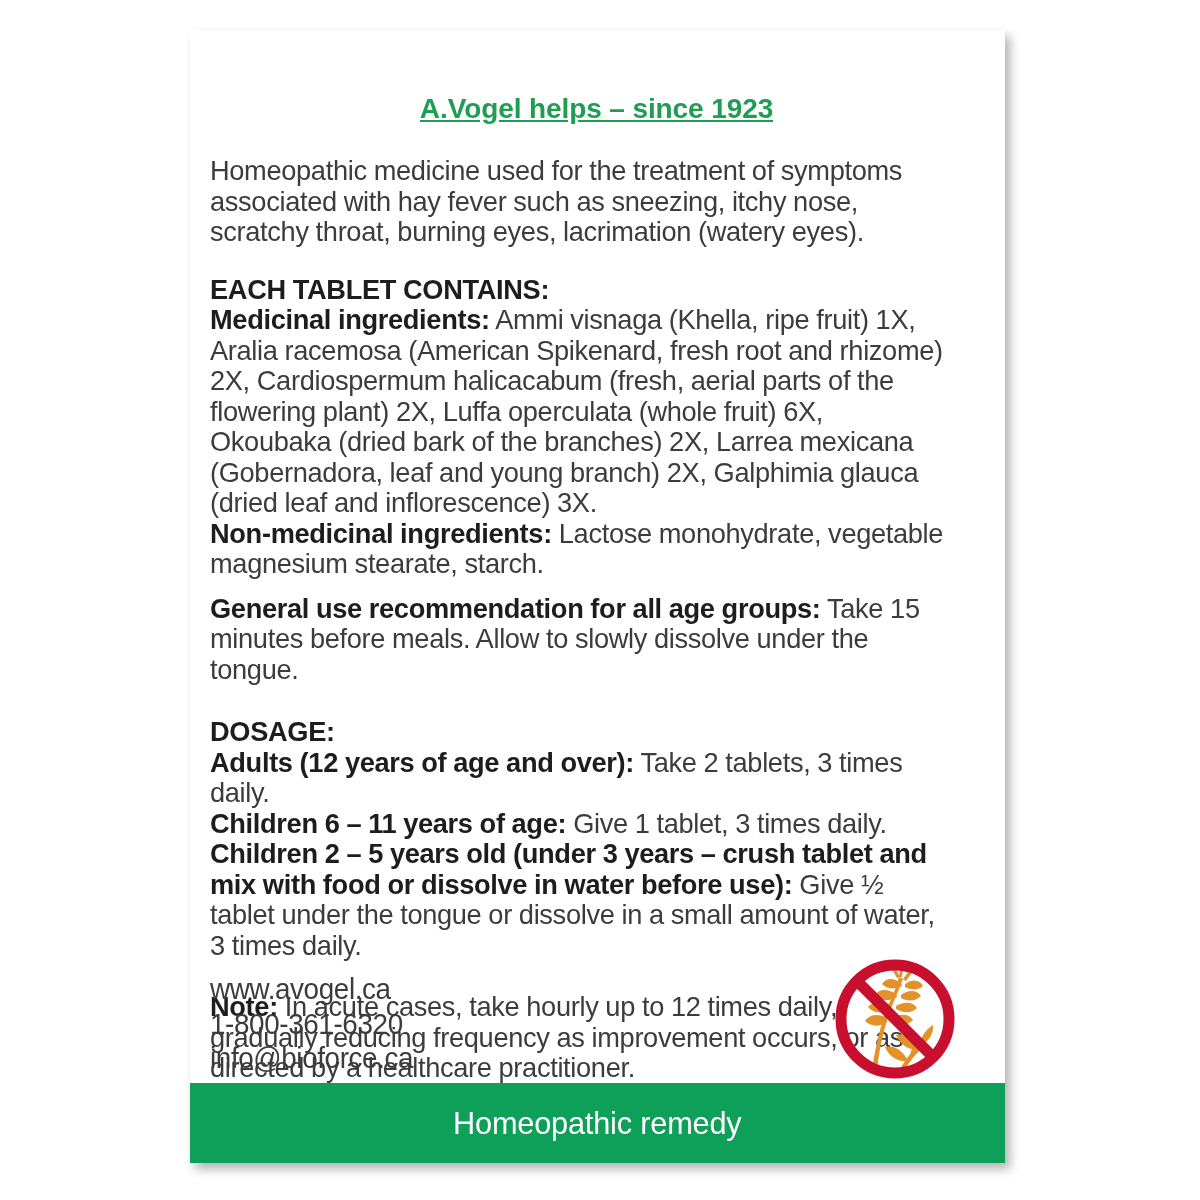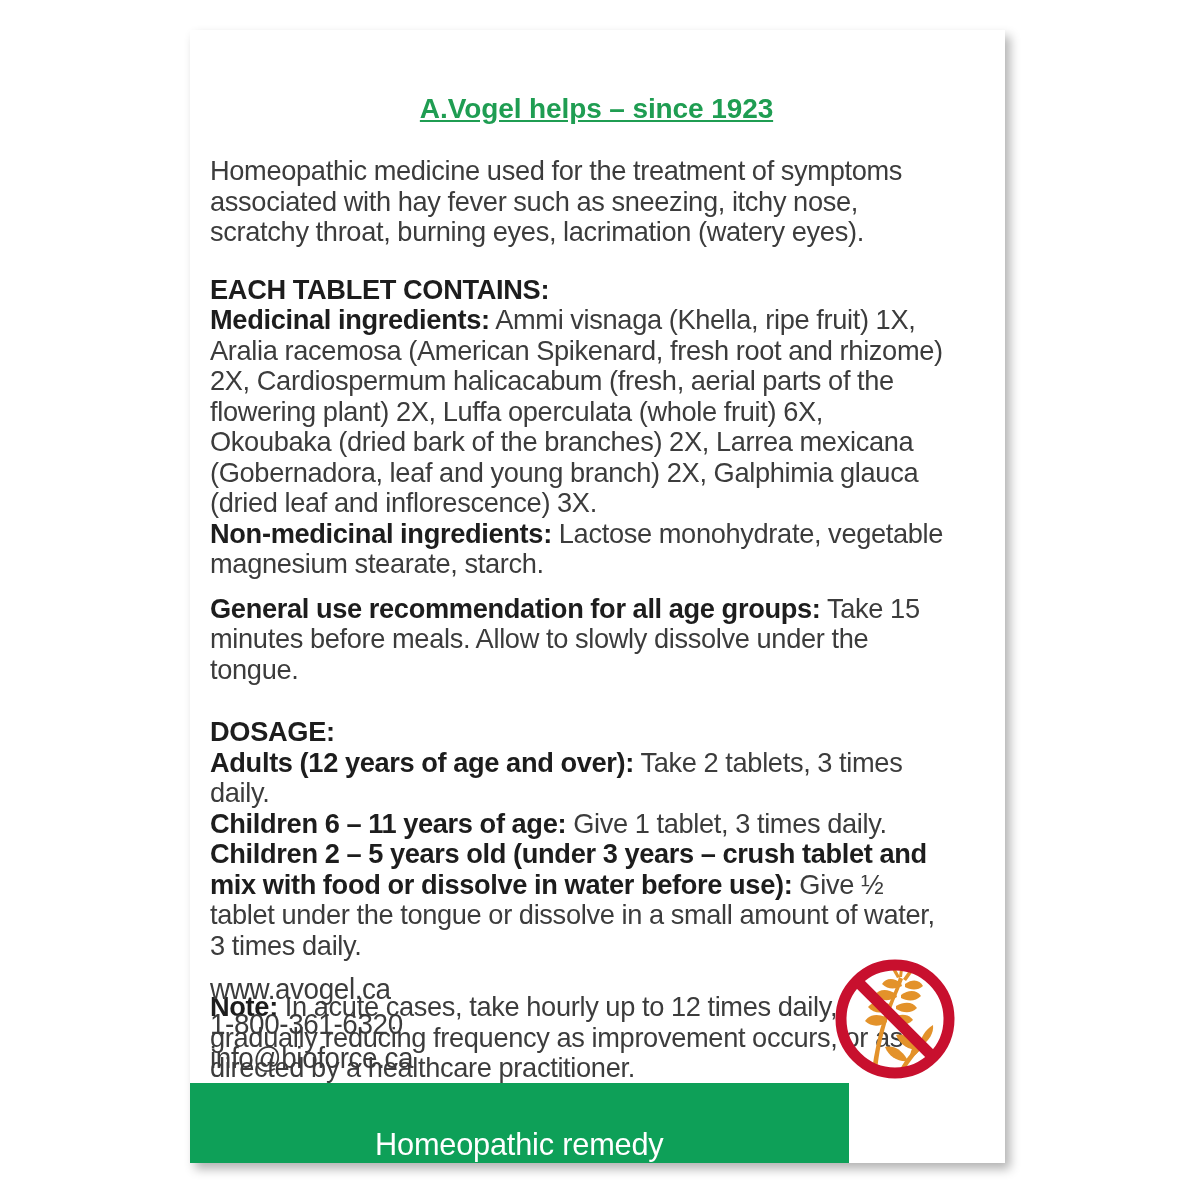--- a/index.html
+++ b/index.html
@@ -115,25 +115,25 @@
     flex: 0 0 auto;
     margin-right: 18px;
   }
   #gluten-free-icon svg { display: block; }
 
   
   #remedy-banner {
     position: absolute;
     left: 0;
     bottom: 0;
-    width: 659px;
+    width: 815px;
     height: 80px;
     background: #0ea058;
     display: flex;
-    align-items: flex-end;
+    align-items: center;
     justify-content: center;
   }
   #remedy-banner-text {
     color: #ffffff;
     font-size: 32px;
     letter-spacing: -0.2px;
     transform: scaleX(0.96);
   }
 </style>
 </head>

